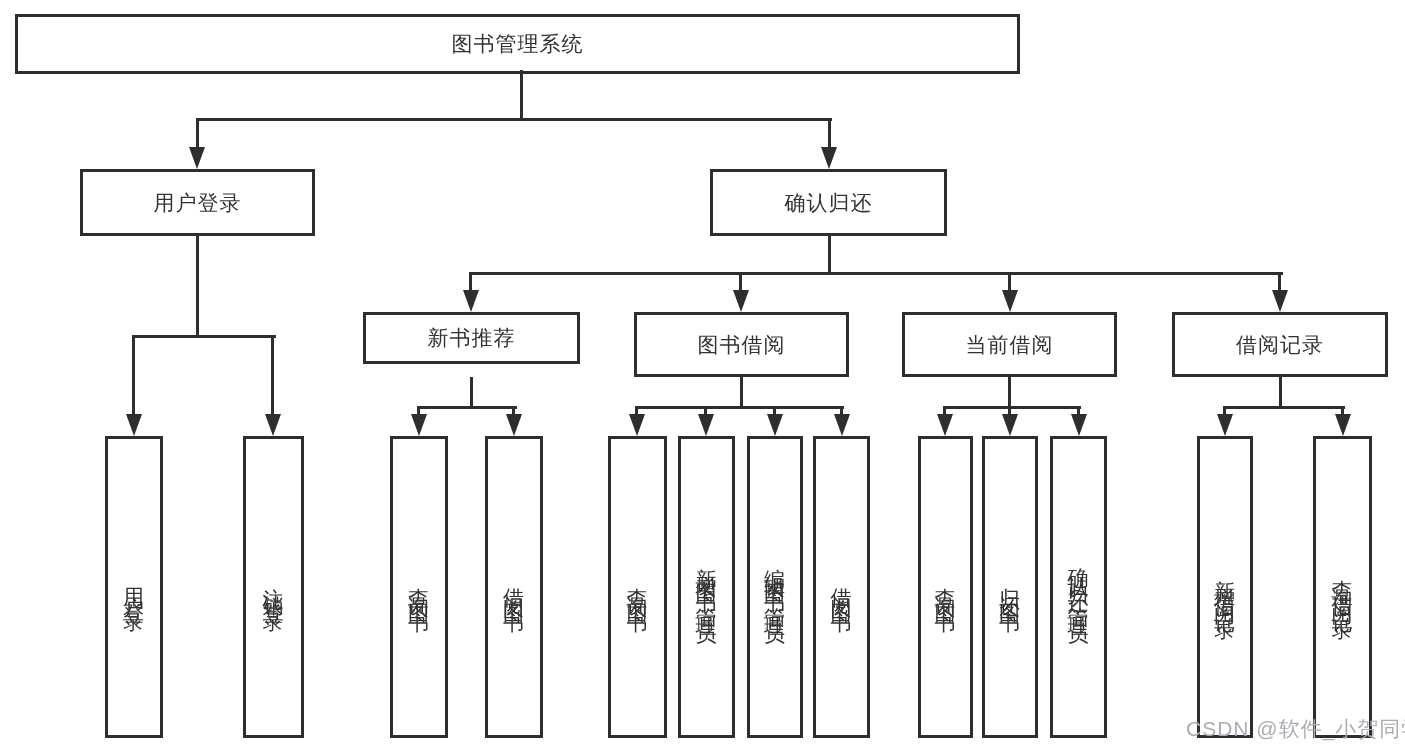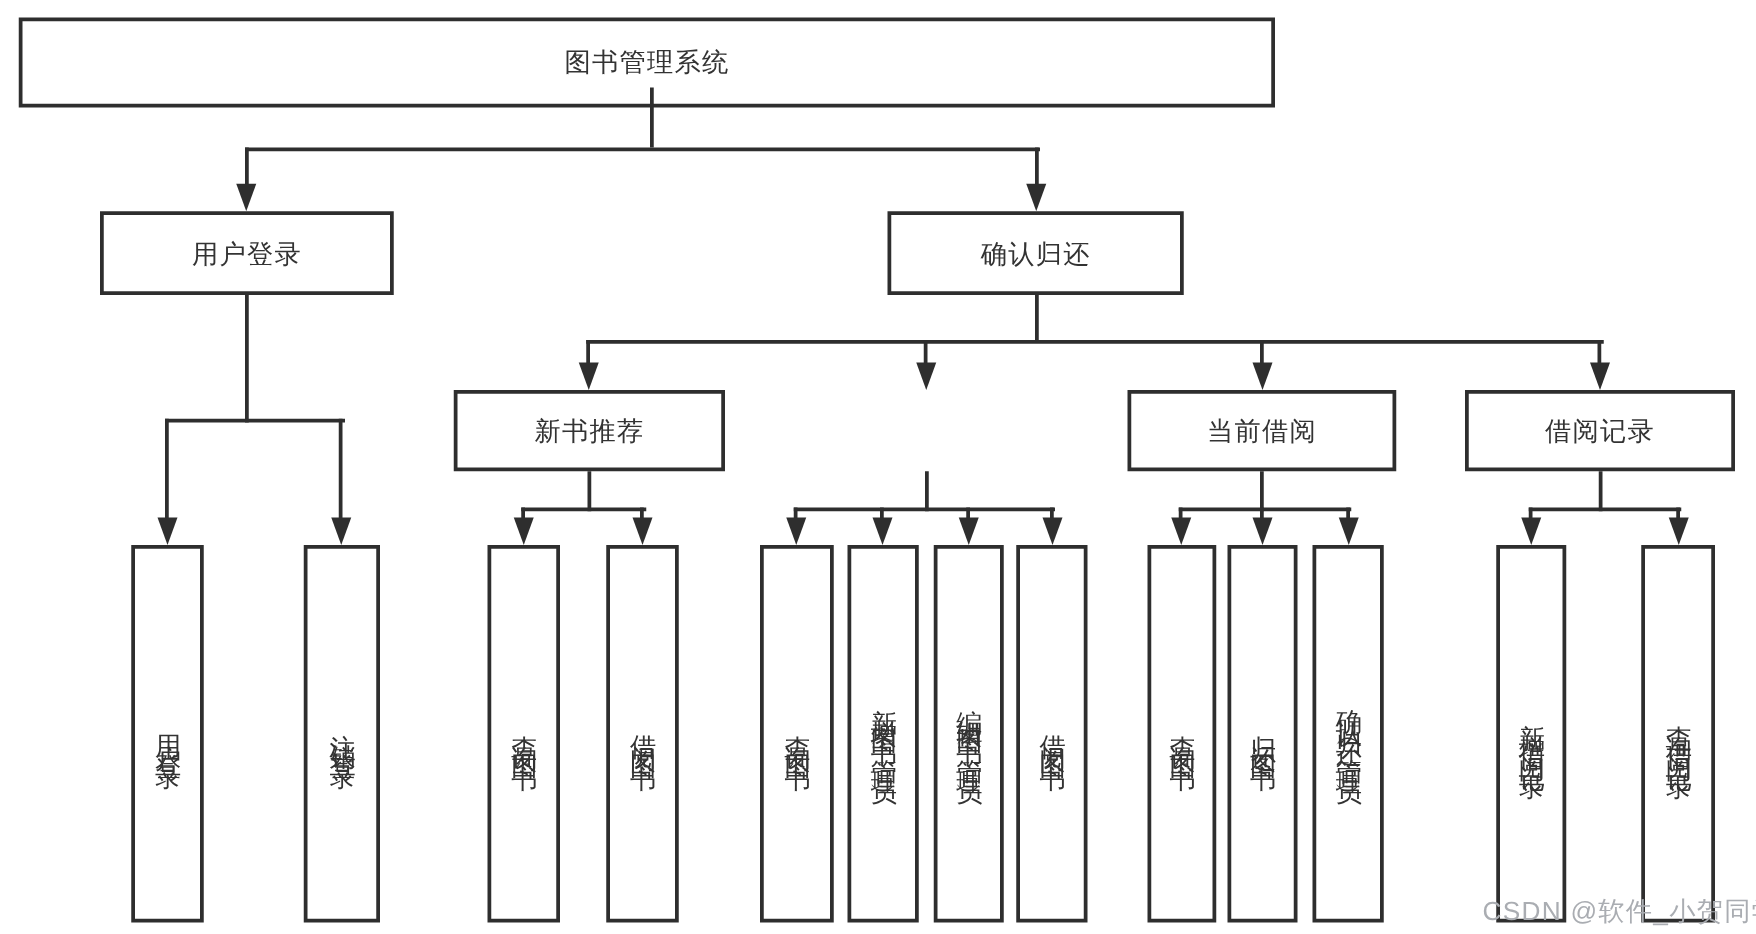--- a/index.html
+++ b/index.html
@@ -49,21 +49,21 @@
     letter-spacing:1px;
     white-space:nowrap;
     z-index:5;
   }
 </style>
 </head>
 <body>
 
 <div id="canvas">
 
-  <div class="node" style="left:15px;top:14px;width:1005px;height:72px;">图书管理系统</div>
+  <div class="node" style="left:15px;top:14px;width:1005px;height:60px;">图书管理系统</div>
 
   <div class="vline" style="left:520px;top:70px;height:48px;"></div>
   <div class="hline" style="left:196px;top:118px;width:636px;"></div>
 
   <div class="vline" style="left:196px;top:118px;height:32px;"></div>
   <div class="arr" style="left:189px;top:147px;"></div>
   <div class="vline" style="left:828px;top:118px;height:32px;"></div>
   <div class="arr" style="left:821px;top:147px;"></div>
 
   <div class="node" style="left:80px;top:169px;width:235px;height:67px;">用户登录</div>
@@ -81,21 +81,22 @@
 
   <div class="vline" style="left:469px;top:272px;height:20px;"></div>
   <div class="arr" style="left:463px;top:290px;"></div>
   <div class="vline" style="left:739px;top:272px;height:20px;"></div>
   <div class="arr" style="left:733px;top:290px;"></div>
   <div class="vline" style="left:1008px;top:272px;height:20px;"></div>
   <div class="arr" style="left:1002px;top:290px;"></div>
   <div class="vline" style="left:1278px;top:272px;height:20px;"></div>
   <div class="arr" style="left:1272px;top:290px;"></div>
 
-  <div class="node" style="left:363px;top:312px;width:217px;height:65px;">新书推荐</div>
+  <div class="node" style="left:363px;top:312px;width:217px;height:52px;">新书推荐</div>
+  <div class="node" style="left:634px;top:312px;width:215px;height:65px;">图书借阅</div>
   <div class="node" style="left:902px;top:312px;width:215px;height:65px;">当前借阅</div>
   <div class="node" style="left:1172px;top:312px;width:216px;height:65px;">借阅记录</div>
 
   <div class="vline" style="left:470px;top:377px;height:32px;"></div>
   <div class="vline" style="left:740px;top:377px;height:32px;"></div>
   <div class="vline" style="left:1008px;top:377px;height:32px;"></div>
   <div class="vline" style="left:1279px;top:377px;height:32px;"></div>
 
   <div class="hline" style="left:417px;top:406px;width:100px;"></div>
   <div class="hline" style="left:635px;top:406px;width:209px;"></div>

